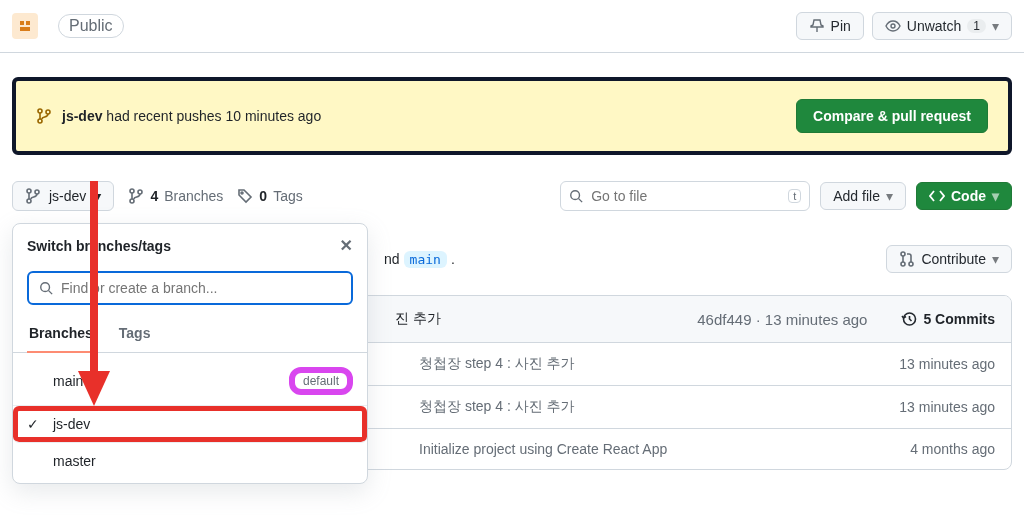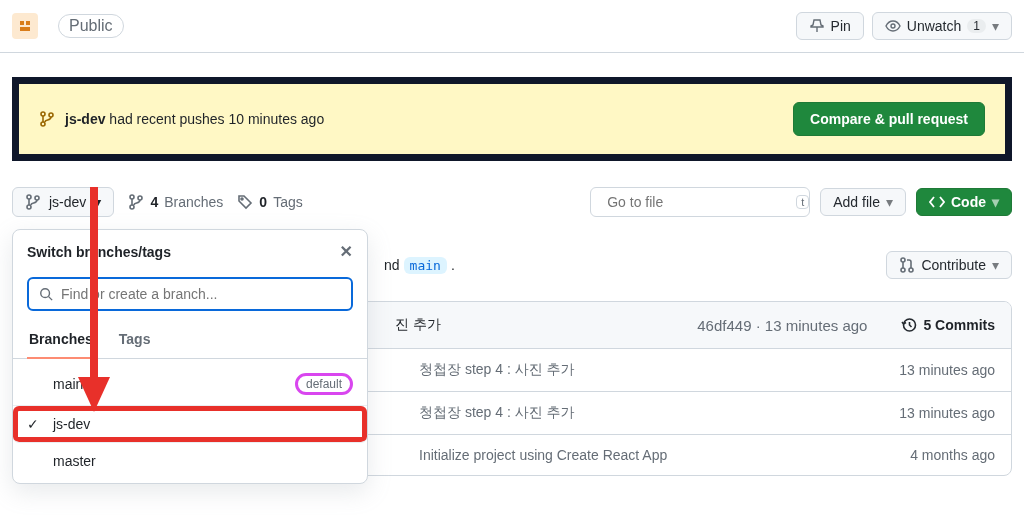--- a/index.html
+++ b/index.html
@@ -61,22 +61,22 @@
     padding: 0 6px;
     font-size: 12px;
     color: #24292f;
     min-width: 18px;
     text-align: center;
   }
   .divider { border-top: 1px solid #d0d7de; margin: 0 0 24px 0; }
   .main { padding: 0 12px; position: relative; }
   .alert {
     background: #fff8c5;
-    border: 7px solid #0f172a;
-    border-radius: 0;
+    border: 4px solid #0f172a;
+    border-radius: 6px;
     padding: 18px 20px;
     display: flex;
     align-items: center;
     margin-bottom: 26px;
   }
   .alert .msg { display: flex; align-items: center; gap: 10px; }
   .alert .msg b { font-weight: 600; }
   .alert .btn-green { margin-left: auto; padding: 8px 16px; }
   .toolbar { display: flex; align-items: center; gap: 14px; }
   .branch-btn {
@@ -88,21 +88,21 @@
     cursor: pointer;
   }
   .meta-link { display: inline-flex; align-items: center; gap: 6px; color: #1f2328; }
   .meta-link b { font-weight: 600; }
   .meta-link span.lbl { color: #656d76; }
   .toolbar-right { margin-left: auto; display: flex; align-items: center; gap: 10px; }
   .search-input {
     border: 1px solid #d0d7de;
     border-radius: 6px;
     padding: 6px 8px;
-    width: 220px;
+    width: 250px;
     display: flex; align-items: center; gap: 8px;
     color: #656d76;
     position: relative;
   }
   .search-input input { border: none; outline: none; flex: 1; font-size: 14px; color: #656d76; background: transparent; }
   .kbd {
     border: 1px solid #d0d7de;
     border-radius: 4px;
     padding: 0 4px; font-size: 11px; color: #656d76;
   }
@@ -197,21 +197,21 @@
     cursor: pointer;
     position: relative;
   }
   .dd-item:last-child { border-bottom: none; }
   .dd-item .check {
     position: absolute; left: 14px; top: 50%; transform: translateY(-50%);
     color: #1f2328;
   }
   .dd-item .def {
     margin-left: auto;
-    border: 3px solid #d946ef;
+    border: 6px solid #d946ef;
     border-radius: 12px;
     padding: 1px 8px;
     font-size: 12px;
     color: #656d76;
   }
   .dd-item.highlight {
     box-shadow: inset 0 0 0 5px #e8302a;
     border-radius: 6px;
   }
   

